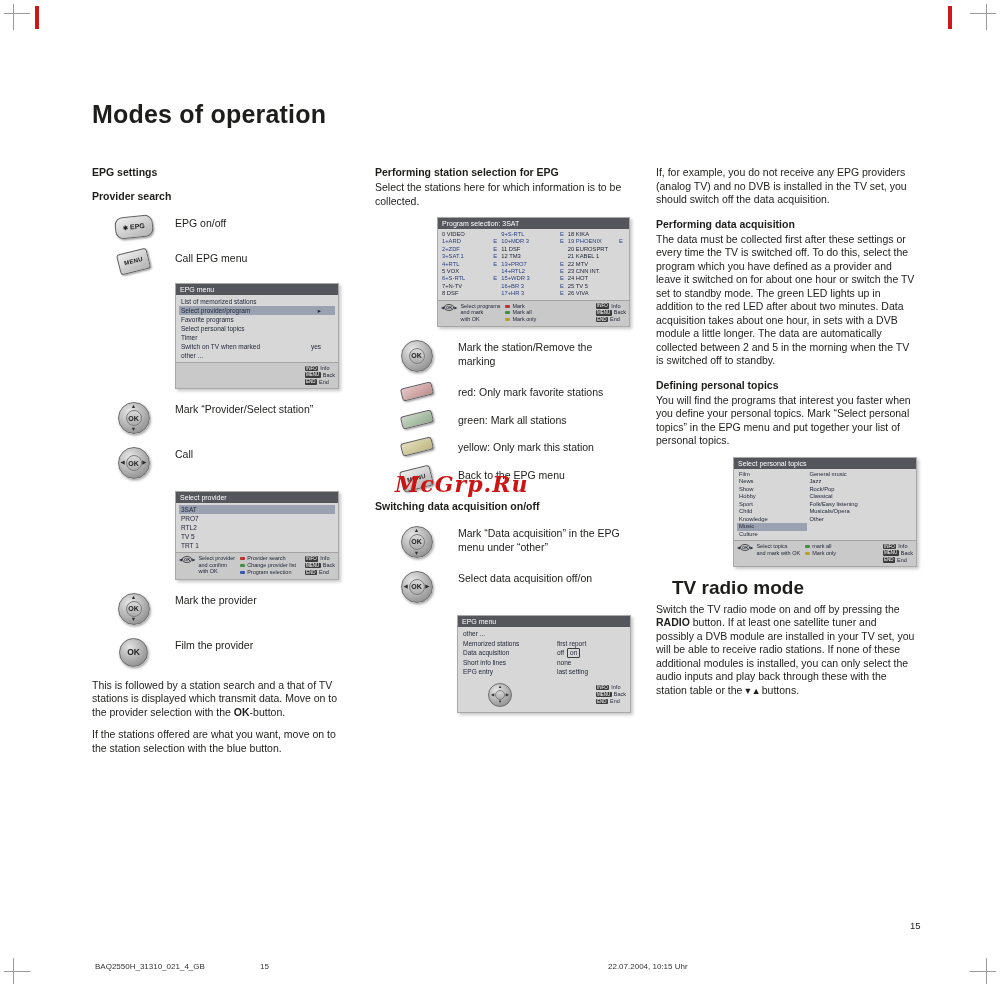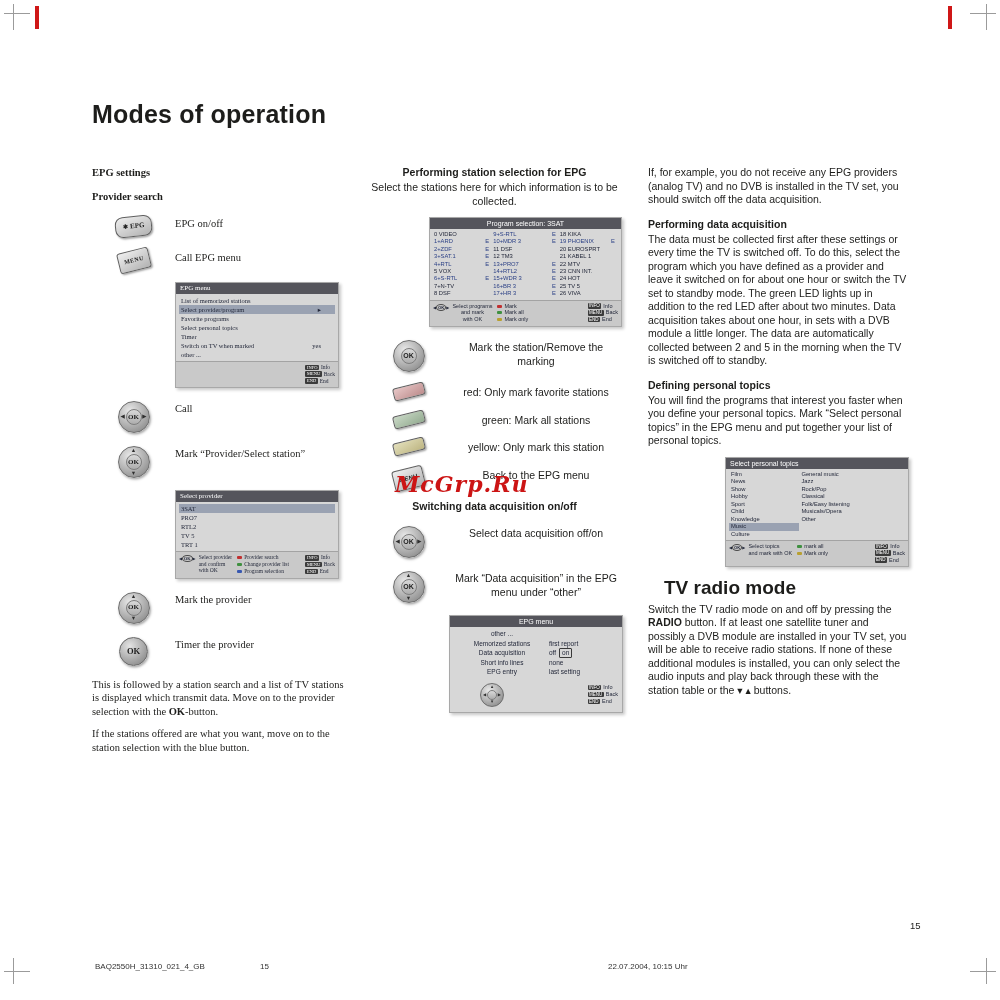--- a/index.html
+++ b/index.html
@@ -3,22 +3,22 @@
 <meta charset="utf-8">
 <style>
   html,body{margin:0;padding:0;}
   body{width:1000px;height:1000px;position:relative;background:#fff;overflow:hidden;
        font-family:"Liberation Sans",sans-serif;color:#1d1d1b;}
   .cm{position:absolute;background:#9b9b9b;}
   .cm-red{position:absolute;background:#cf1717;}
   h1.title{position:absolute;left:92px;top:100px;font-size:25px;margin:0;letter-spacing:.2px;}
   .columns{position:absolute;left:92px;top:166px;width:824px;display:flex;}
   .col{font-size:10.5px;line-height:13.5px;}
-  .col1{width:253px;margin-right:22px;font-family:Liberation Serif, serif;}
-  .col2{width:255px;margin-right:26px;text-align:center;}
+  .col1{width:253px;margin-right:30px;}
+  .col2{width:255px;margin-right:26px;}
   .col3{width:260px;}
   .col h3{font-size:10.5px;line-height:13px;margin:11px 0 2px;}
   .col h3:first-child{margin-top:0;}
   .col p{margin:0 0 9px 0;}
   h2.radio{font-size:19px;margin:14px 16px 8px;}
 
   
   .step{display:flex;align-items:flex-start;margin:12px 0;}
   .icon-cell{flex:0 0 83px;display:flex;justify-content:center;padding-top:1px;}
   .step-text{flex:1;padding-top:2px;}
@@ -184,37 +184,37 @@
               <span class="badge">END</span>
               <span>End</span>
             </div>
           </div>
       </div>
     </div>
 
     <div class="step">
       <div class="icon-cell">
         <span class="dial">
+            <span class="arr up">▲</span>
+            <span class="arr down">▼</span>
+            <span class="ok">OK</span>
+          </span>
+      </div>
+      <div class="step-text">Mark “Provider/Select station”</div>
+    </div>
+
+    <div class="step">
+      <div class="icon-cell">
+        <span class="dial">
             <span class="arr left">◀</span>
             <span class="arr right">▶</span>
             <span class="ok">OK</span>
           </span>
       </div>
       <div class="step-text">Call</div>
-    </div>
-
-    <div class="step">
-      <div class="icon-cell">
-        <span class="dial">
-            <span class="arr up">▲</span>
-            <span class="arr down">▼</span>
-            <span class="ok">OK</span>
-          </span>
-      </div>
-      <div class="step-text">Mark “Provider/Select station”</div>
     </div>
 
     <div class="shot shot-provider">
       <div class="shot-title">Select provider</div>
       <div class="shot-body">
 
       <div class="mrow hl">
             <span>3SAT</span>
           </div>
           <div class="mrow">
@@ -281,24 +281,24 @@
             <span class="ok">OK</span>
           </span>
       </div>
       <div class="step-text">Mark the provider</div>
     </div>
 
     <div class="step">
       <div class="icon-cell">
           <span class="okbtn">OK</span>
         </div>
-      <div class="step-text">Timer the provider</div>
-    </div>
-
-    <p><span>This is followed by a station search and a list of TV stations is displayed which transmit data. Move on to the provider selection with the </span><b>OK</b><span>-button.</span></p>
+      <div class="step-text">Film the provider</div>
+    </div>
+
+    <p><span>This is followed by a station search and a that of TV stations is displayed which transmit data. Move on to the provider selection with the </span><b>OK</b><span>-button.</span></p>
     <p>If the stations offered are what you want, move on to the station selection with the blue button.</p>
   </div>
 
   <div class="col col2">
     <h3>Performing station selection for EPG</h3>
     <p>Select the stations here for which information is to be collected.</p>
 
     <div class="shot shot-programs">
       <div class="shot-title">Program selection: 3SAT</div>
       <div class="ps-body">
@@ -484,37 +484,37 @@
           <span class="key key-menu">MENU</span>
         </div>
       <div class="step-text">Back to the EPG menu</div>
     </div>
 
     <h3>Switching data acquisition on/off</h3>
 
     <div class="step">
       <div class="icon-cell">
         <span class="dial">
+            <span class="arr up">▲</span>
+            <span class="arr down">▼</span>
+            <span class="ok">OK</span>
+          </span>
+      </div>
+      <div class="step-text">Mark “Data acquisition” in the EPG menu under “other”</div>
+    </div>
+
+    <div class="step">
+      <div class="icon-cell">
+        <span class="dial">
             <span class="arr left">◀</span>
             <span class="arr right">▶</span>
             <span class="ok">OK</span>
           </span>
       </div>
       <div class="step-text">Select data acquisition off/on</div>
-    </div>
-
-    <div class="step">
-      <div class="icon-cell">
-        <span class="dial">
-            <span class="arr up">▲</span>
-            <span class="arr down">▼</span>
-            <span class="ok">OK</span>
-          </span>
-      </div>
-      <div class="step-text">Mark “Data acquisition” in the EPG menu under “other”</div>
     </div>
 
     <div class="shot shot-epgmenu2">
       <div class="shot-title">EPG menu</div>
       <div class="shot-body">
 
       <div class="mrow2">
             <span class="lbl">other ...</span>
           </div>
           <div class="mrow2">

